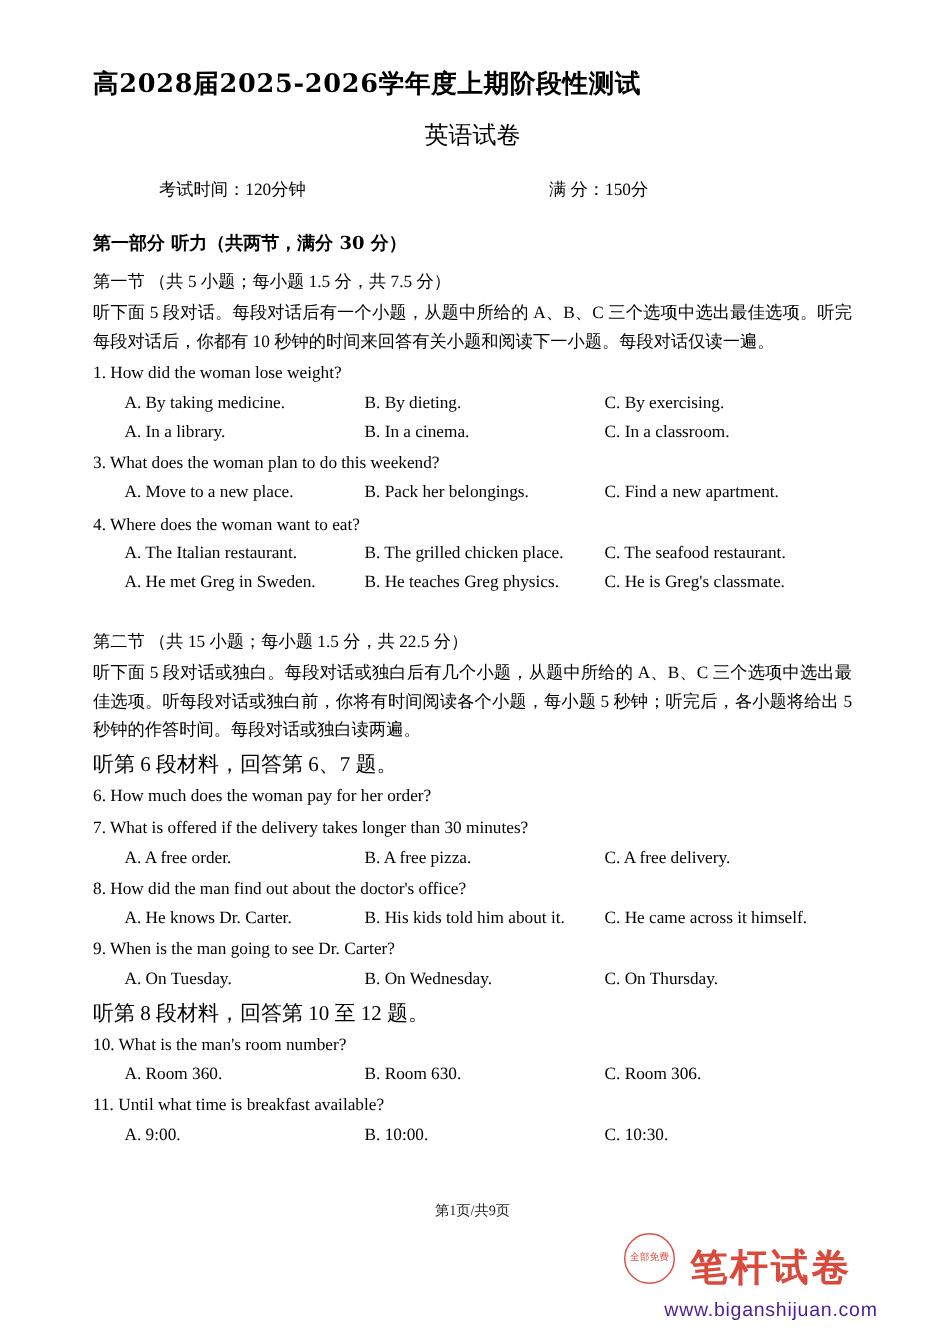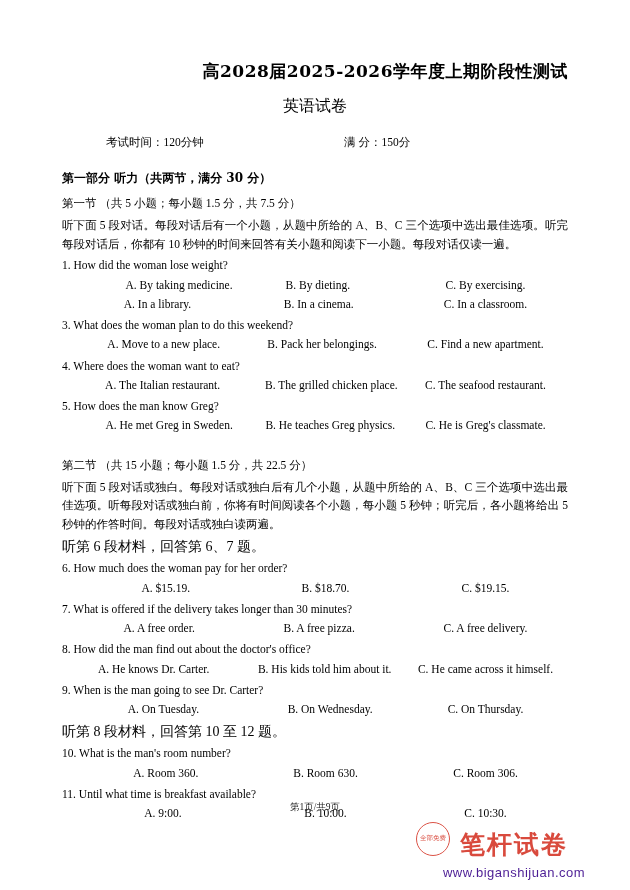--- a/index.html
+++ b/index.html
@@ -16,39 +16,39 @@
     overflow: hidden;
   }
   .page {
     position: relative;
     width: 630px;
     height: 890px;
     box-sizing: border-box;
     padding: 44px 62px 0 62px;
   }
   .title-main {
-    text-align: right;
+    text-align: left;
     font-size: 17px;
     font-weight: bold;
     letter-spacing: 0.5px;
-    margin-top: 16px;
     font-family: "DejaVu Serif", serif;
   }
   .title-sub {
     text-align: center;
     font-size: 16px;
     font-weight: normal;
     margin-top: 13px;
     font-family: "DejaVu Serif", serif;
   }
   .meta-row {
     display: flex;
     margin-top: 18px;
     font-size: 11.5px;
     padding-left: 44px;
+    gap: 22px;
   }
   .meta-left {
     width: 238px;
   }
   .meta-right {
     width: auto;
   }
   .sec-head {
     font-size: 12px;
     font-weight: bold;
@@ -69,21 +69,20 @@
     font-size: 11.5px;
     margin-top: 4px;
     line-height: 1.5;
   }
   .opts {
     display: flex;
     font-size: 11.5px;
     margin-top: 2px;
     line-height: 1.5;
     padding-left: 21px;
-    justify-content: center;
   }
   .opt {
     width: 160px;
     flex: 0 0 auto;
   }
   .opt:last-child {
     width: auto;
   }
   .spacer-lg {
     height: 14px;
@@ -178,40 +177,34 @@
     <div class="opt">C. Find a new apartment.</div>
   </div>
 
   <div class="q">4. Where does the woman want to eat?</div>
   <div class="opts">
     <div class="opt">A. The Italian restaurant.</div>
     <div class="opt">B. The grilled chicken place.</div>
     <div class="opt">C. The seafood restaurant.</div>
   </div>
 
-  <div class="q">5. How does the man know Greg?</div>
   <div class="opts">
     <div class="opt">A. He met Greg in Sweden.</div>
     <div class="opt">B. He teaches Greg physics.</div>
     <div class="opt">C. He is Greg's classmate.</div>
   </div>
 
   <div class="spacer-lg"></div>
 
   <div class="sub-head">第二节 （共 15 小题；每小题 1.5 分，共 22.5 分）</div>
   <div class="para">听下面 5 段对话或独白。每段对话或独白后有几个小题，从题中所给的 A、B、C 三个选项中选出最佳选项。听每段对话或独白前，你将有时间阅读各个小题，每小题 5 秒钟；听完后，各小题将给出 5 秒钟的作答时间。每段对话或独白读两遍。</div>
 
   <div class="note">听第 6 段材料，回答第 6、7 题。</div>
 
   <div class="q">6. How much does the woman pay for her order?</div>
-  <div class="opts">
-    <div class="opt">A. $15.19.</div>
-    <div class="opt">B. $18.70.</div>
-    <div class="opt">C. $19.15.</div>
-  </div>
 
   <div class="q">7. What is offered if the delivery takes longer than 30 minutes?</div>
   <div class="opts">
     <div class="opt">A. A free order.</div>
     <div class="opt">B. A free pizza.</div>
     <div class="opt">C. A free delivery.</div>
   </div>
 
 
   <div class="q">8. How did the man find out about the doctor's office?</div>

